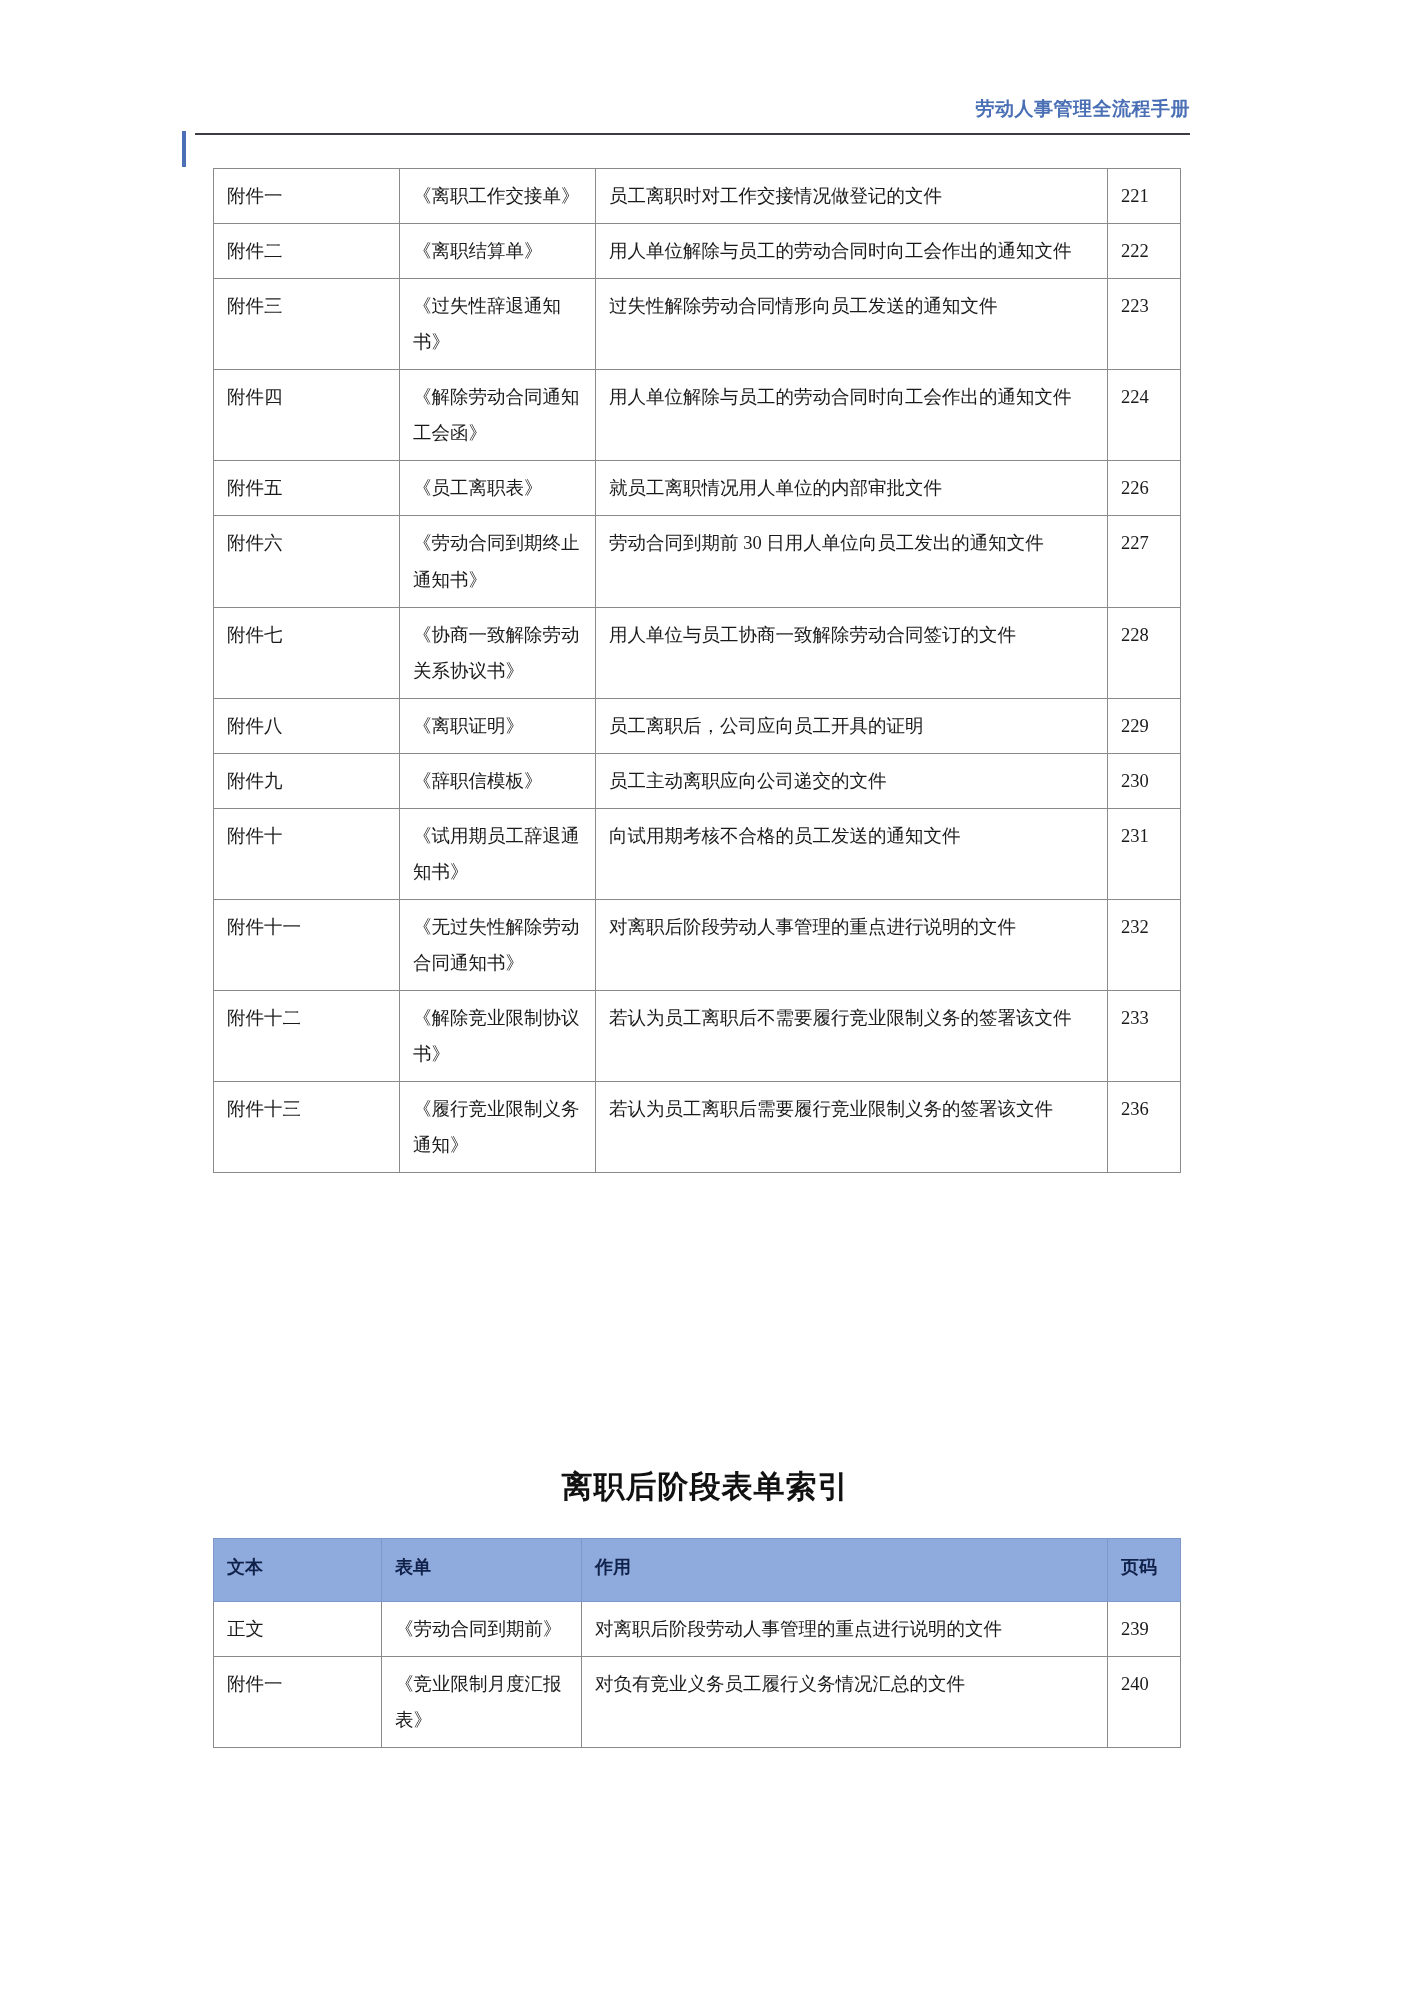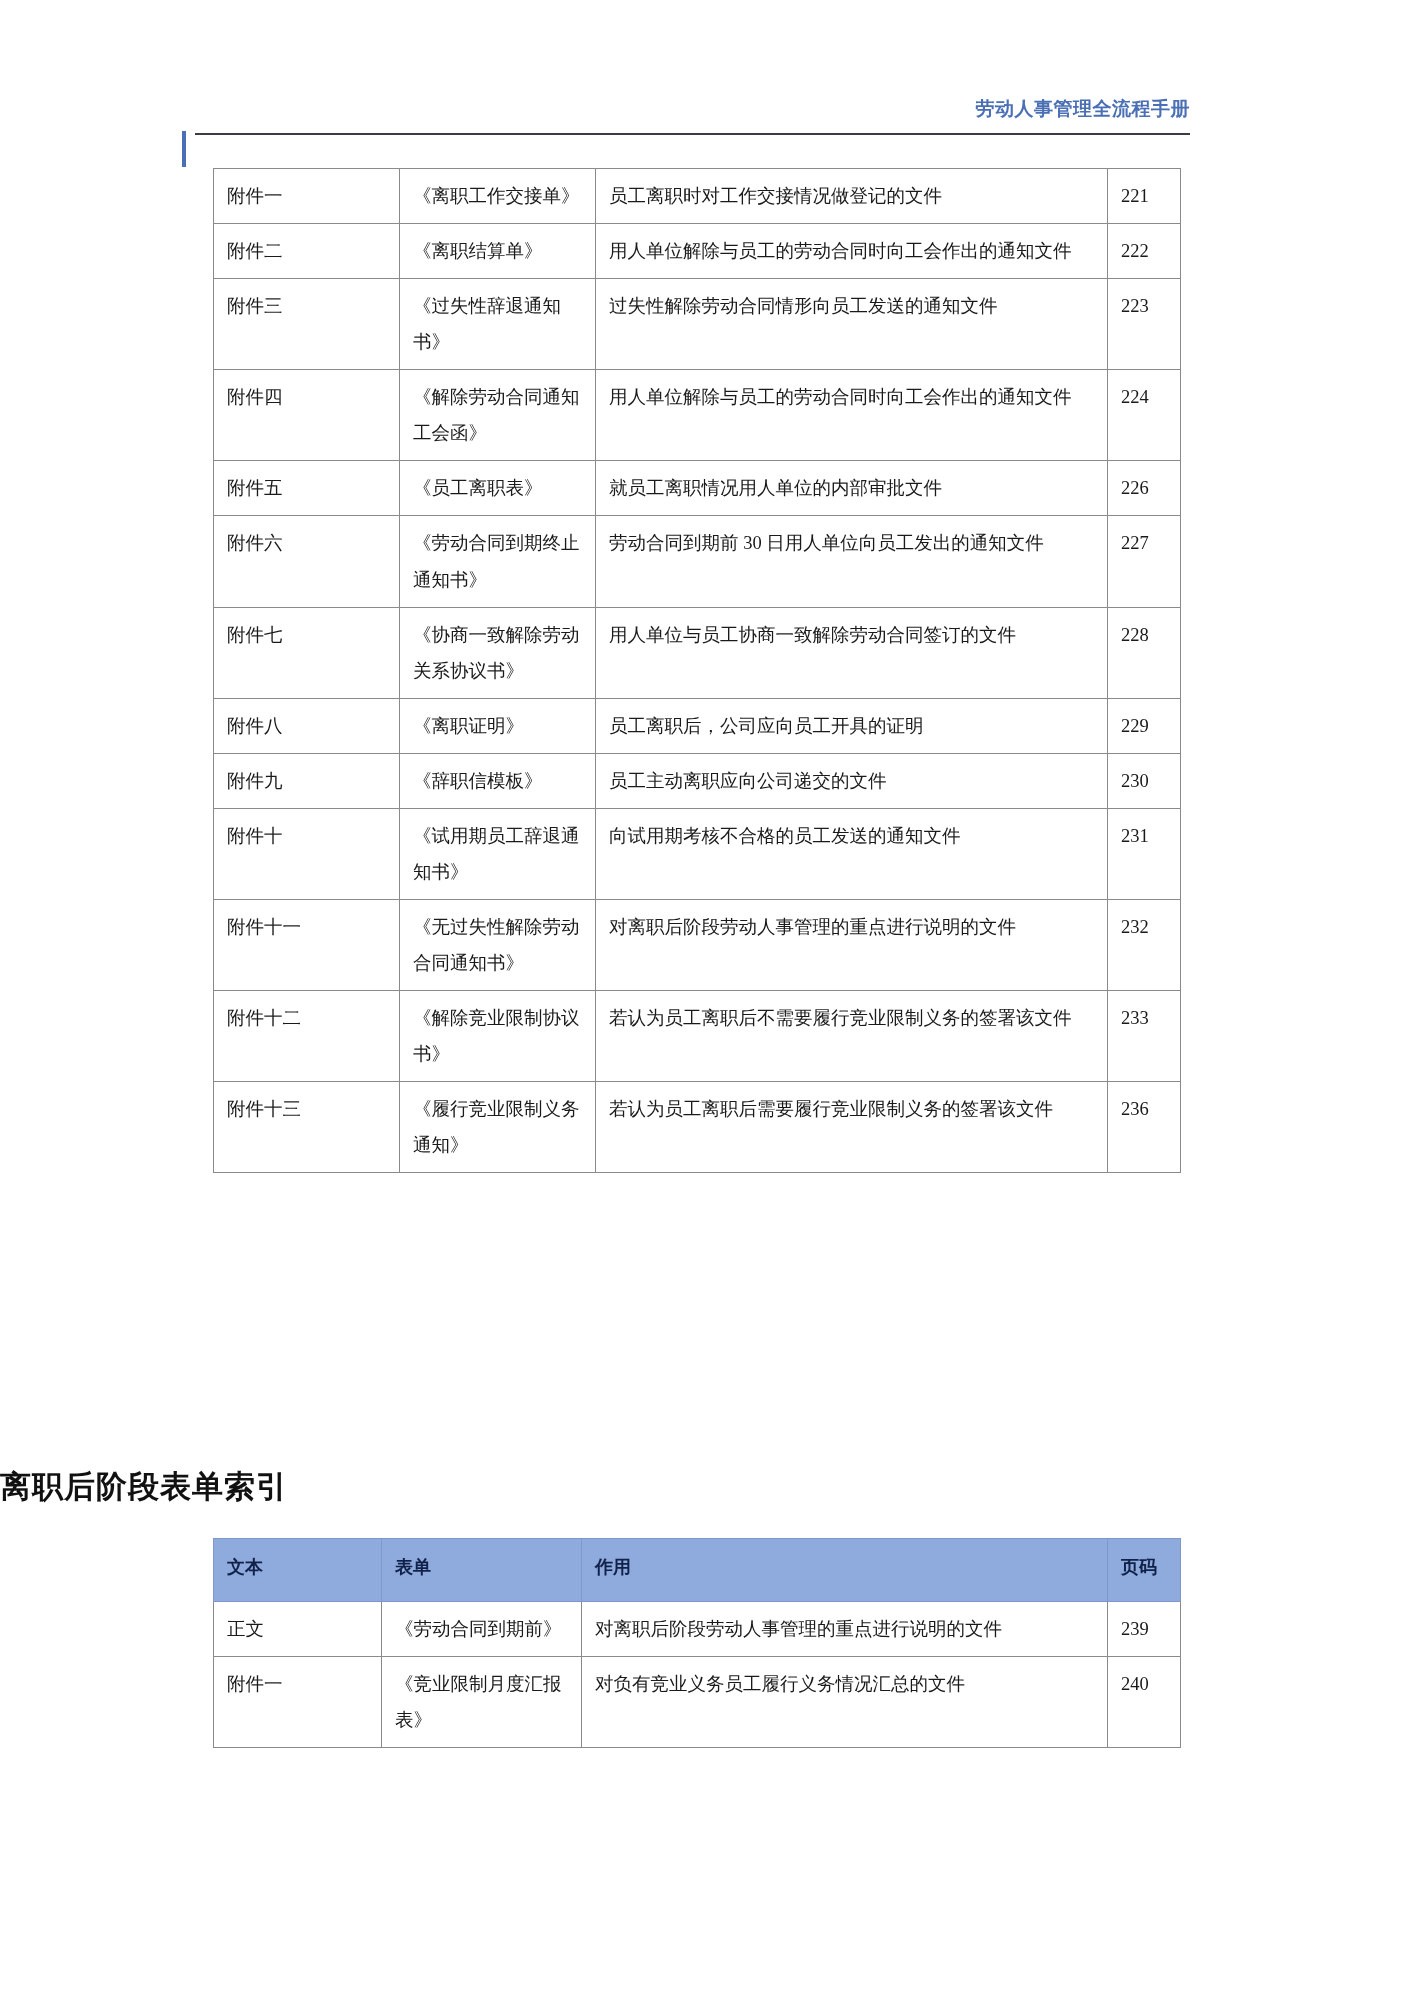--- a/index.html
+++ b/index.html
@@ -90,20 +90,21 @@
   .cell-form   { }
   .cell-use    { }
   .cell-page   { font-family: "Liberation Serif", serif; }
 
   
   .section-heading {
     position: absolute;
     left: 0;
     top: 1466px;
     width: 1411px;
+    text-align: center;
     font-family: "Liberation Sans", "DejaVu Sans", sans-serif;
     font-weight: bold;
     font-size: 31px;
     letter-spacing: 1px;
     color: #111111;
   }
 
   
   #table-post-exit {
     left: 213px;

